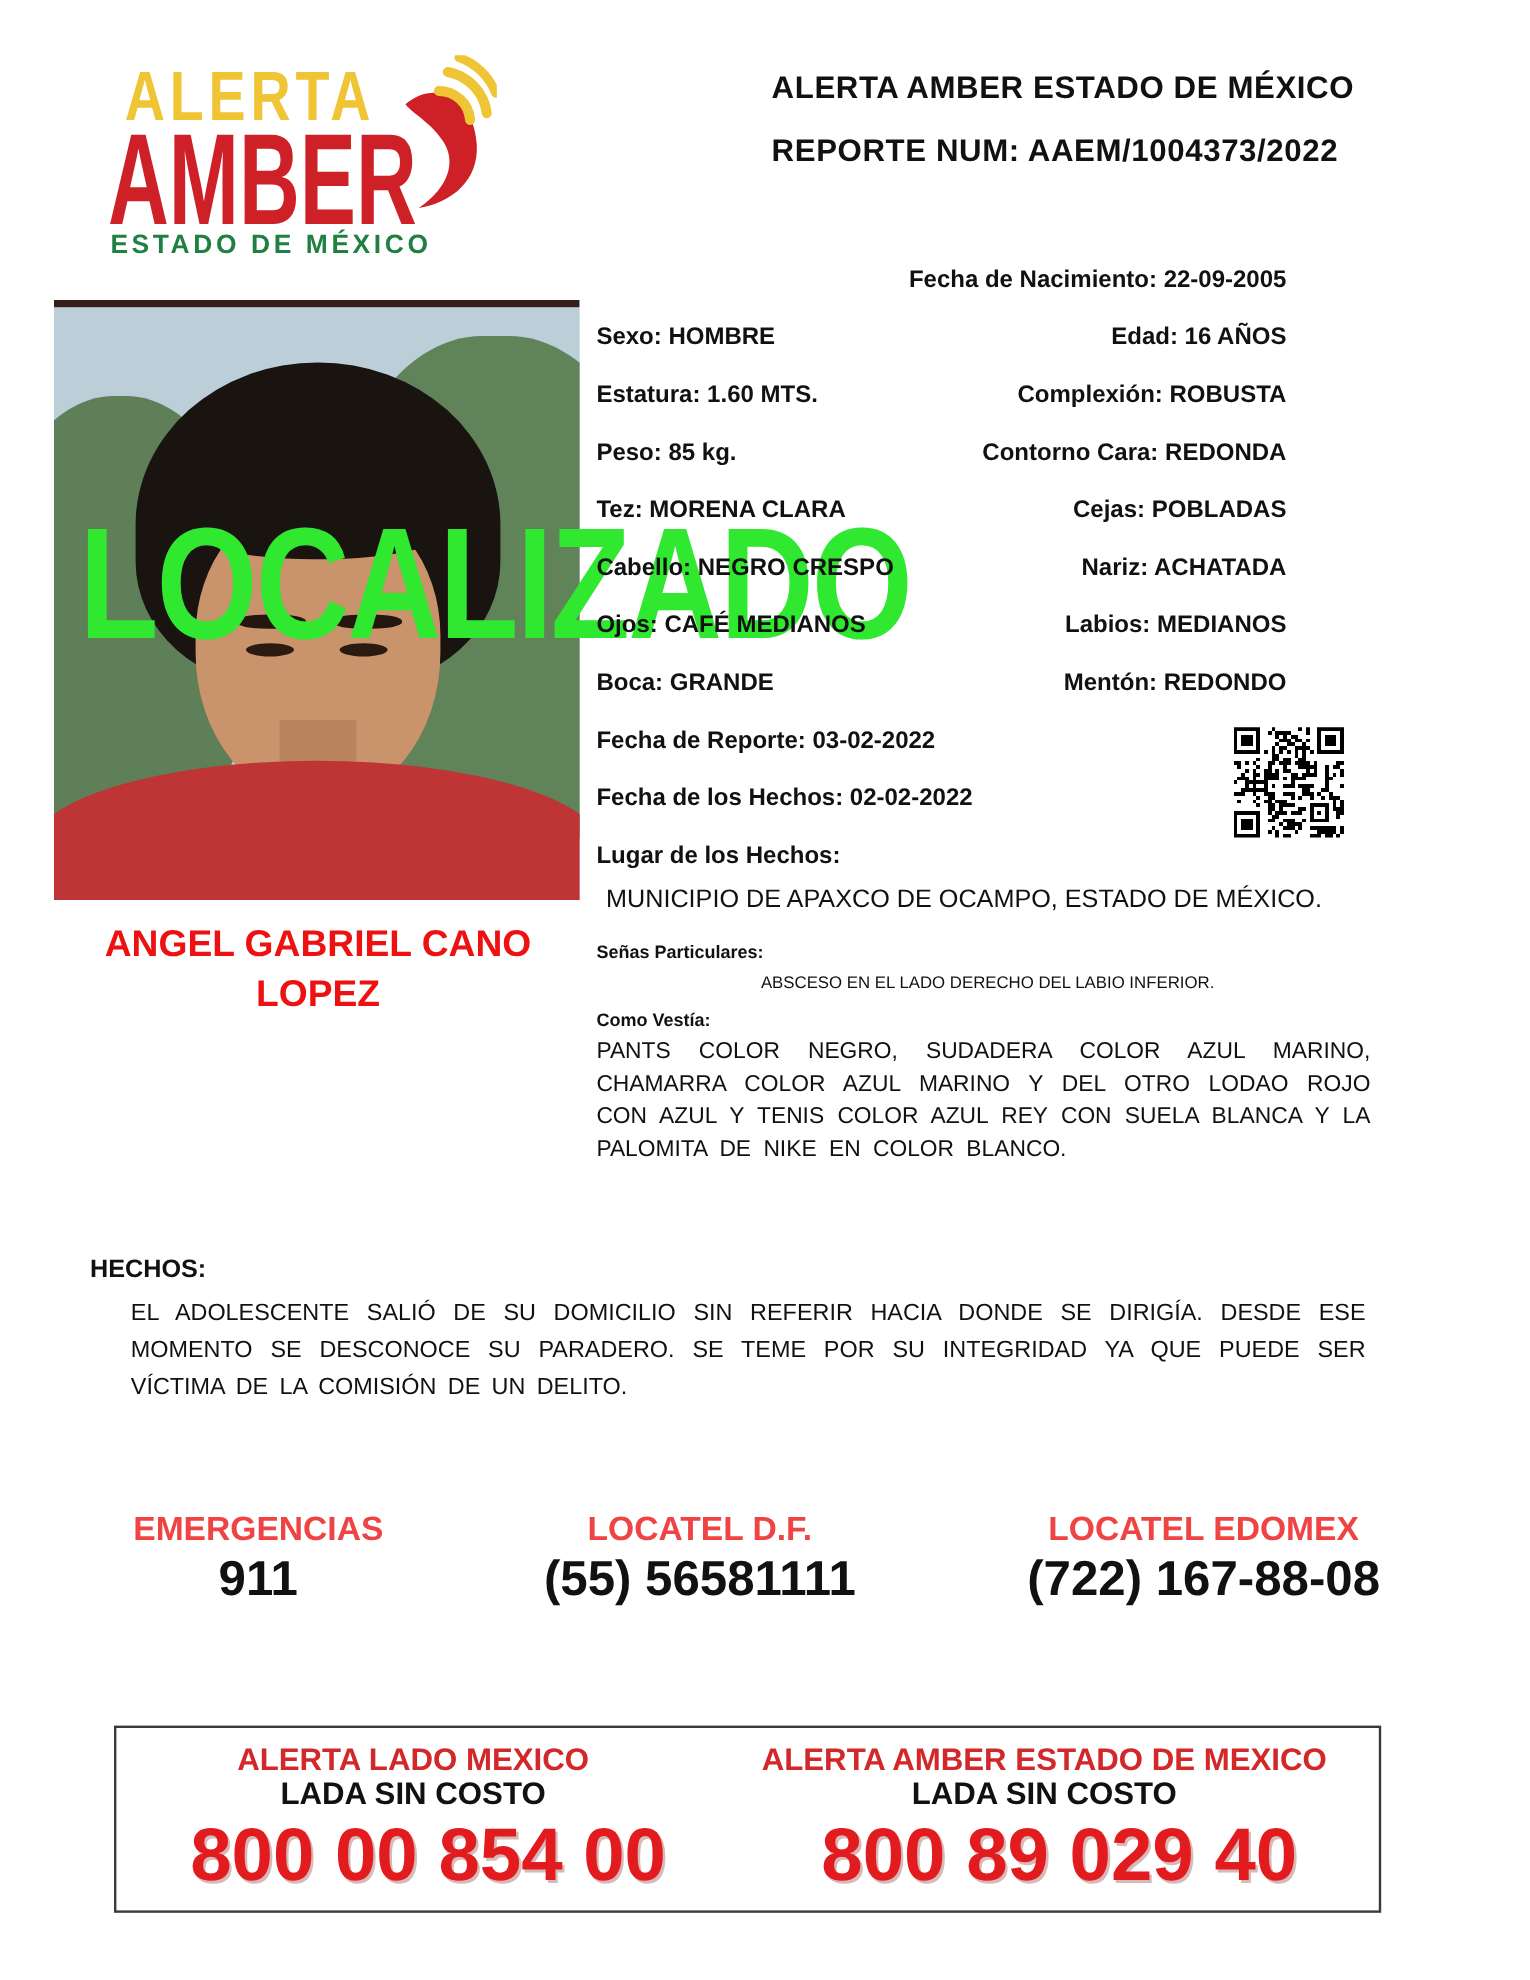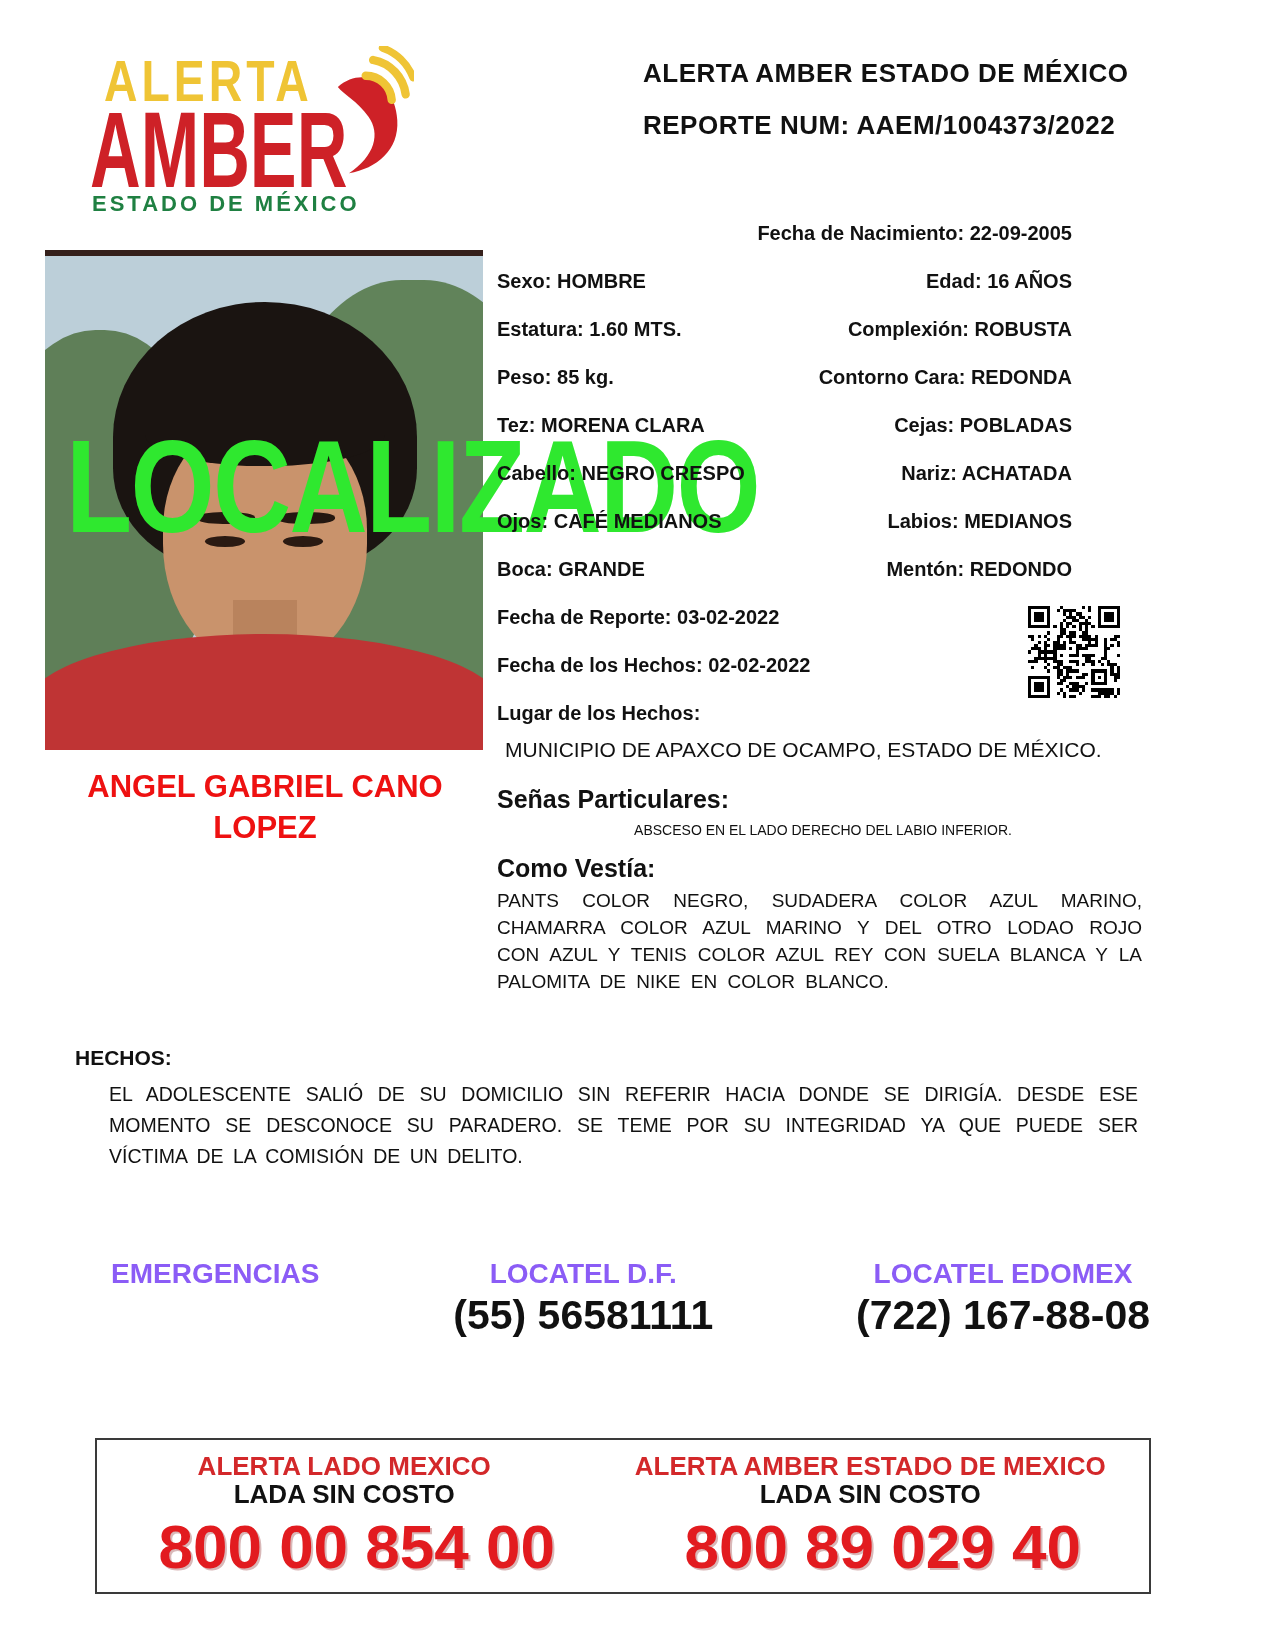--- a/index.html
+++ b/index.html
@@ -49,41 +49,41 @@
     white-space:nowrap;z-index:2;}
 
   
   .fields{position:absolute;left:497px;top:222px;width:652px;z-index:3;font-size:20px;
     font-weight:bold;color:#111;}
   .frow{width:575px;display:flex;justify-content:space-between;margin-bottom:25px;white-space:nowrap;}
   .frow-birth{width:575px;text-align:right;margin-bottom:25px;white-space:nowrap;}
   .frow-left{margin-bottom:25px;white-space:nowrap;}
   .place-label{margin-bottom:13px;}
   .place-value{font-weight:normal;font-size:21px;padding-left:8px;margin-bottom:23px;white-space:nowrap;}
-  .sec-label{font-size:25px;margin-bottom:4px;}
+  .sec-label{font-size:15px;margin-bottom:4px;}
   .sec-value{font-weight:normal;font-size:14px;line-height:24px;margin-bottom:12px;text-align:center;}
   .vestia-value{font-weight:normal;font-size:19px;line-height:27px;text-align:justify;
     word-spacing:5px;width:645px;}
 
   
   .qr{position:absolute;left:1028px;top:606px;width:92px;height:92px;z-index:3;}
   .qr svg{shape-rendering:crispEdges;}
 
   
   .hechos{position:absolute;left:75px;top:1046px;width:1063px;z-index:3;}
   .hechos-label{font-weight:bold;font-size:21px;margin-bottom:9px;}
   .hechos-text{font-size:19.5px;line-height:31px;text-align:justify;word-spacing:4px;margin-left:34px;}
 
   
   .contacts{position:absolute;left:60px;top:1258px;width:1150px;display:flex;z-index:3;}
   .contact{text-align:center;}
   .contact:nth-child(1){width:27%;}
   .contact:nth-child(2){width:37%;}
   .contact:nth-child(3){width:36%;}
-  .contact-label{color:#8b5cf6;font-weight:bold;font-size:28px;line-height:32px;}
+  .contact-label{color:#ef4444;font-weight:bold;font-size:28px;line-height:32px;}
   .contact-number{color:#111;font-weight:bold;font-size:41px;line-height:46px;margin-top:2px;}
 
   
   .tollfree{position:absolute;left:95px;top:1438px;width:1052px;height:152px;
     border:2px solid #3A3A3A;display:flex;background:#fff;z-index:3;}
   .tf{text-align:center;padding-top:12px;}
   .tf:nth-child(1){width:47%;}
   .tf:nth-child(2){width:53%;}
   .tf-title{color:#D3282A;font-weight:bold;font-size:26px;line-height:28px;}
   .tf-sub{color:#111;font-weight:bold;font-size:26px;line-height:28px;}
@@ -473,20 +473,21 @@
   <div class="watermark">LOCALIZADO</div>
 
   <div class="hechos">
     <div class="hechos-label">HECHOS:</div>
     <div class="hechos-text">EL ADOLESCENTE SALIÓ DE SU DOMICILIO SIN REFERIR HACIA DONDE SE DIRIGÍA. DESDE ESE MOMENTO SE DESCONOCE SU PARADERO. SE TEME POR SU INTEGRIDAD YA QUE PUEDE SER VÍCTIMA DE LA COMISIÓN DE UN DELITO.</div>
   </div>
 
   <div class="contacts">
     <div class="contact">
       <div class="contact-label">EMERGENCIAS</div>
+      <div class="contact-number">911</div>
     </div>
     <div class="contact">
       <div class="contact-label">LOCATEL D.F.</div>
       <div class="contact-number">(55) 56581111</div>
     </div>
     <div class="contact">
       <div class="contact-label">LOCATEL EDOMEX</div>
       <div class="contact-number">(722) 167-88-08</div>
     </div>
   </div>

